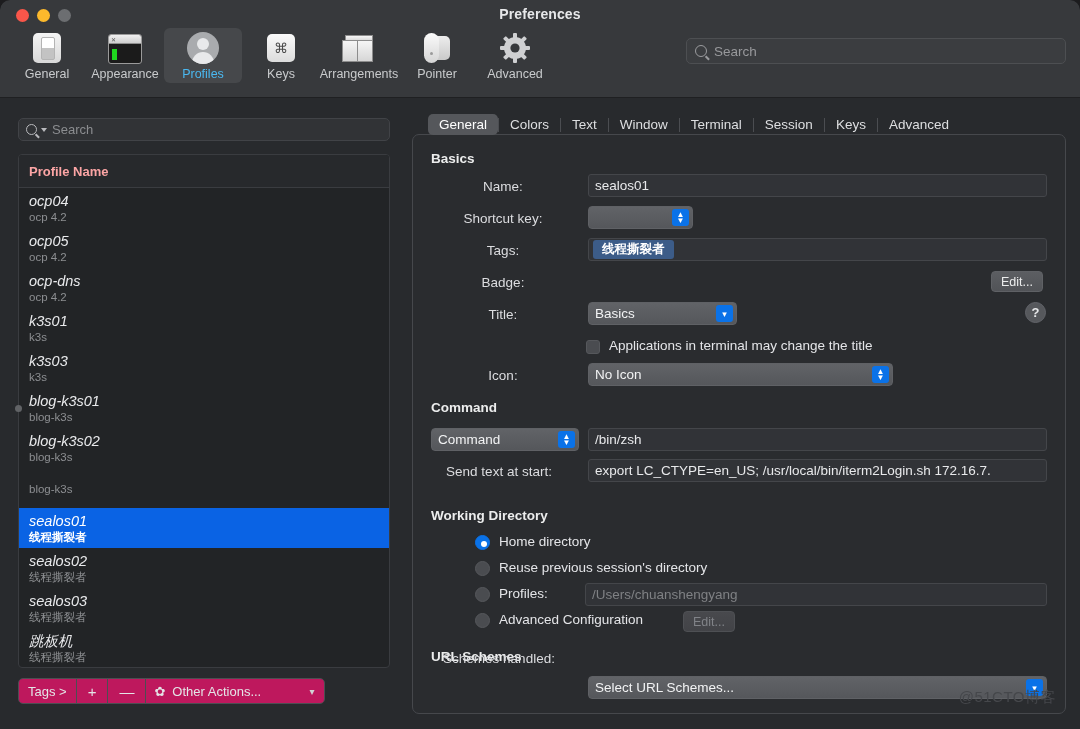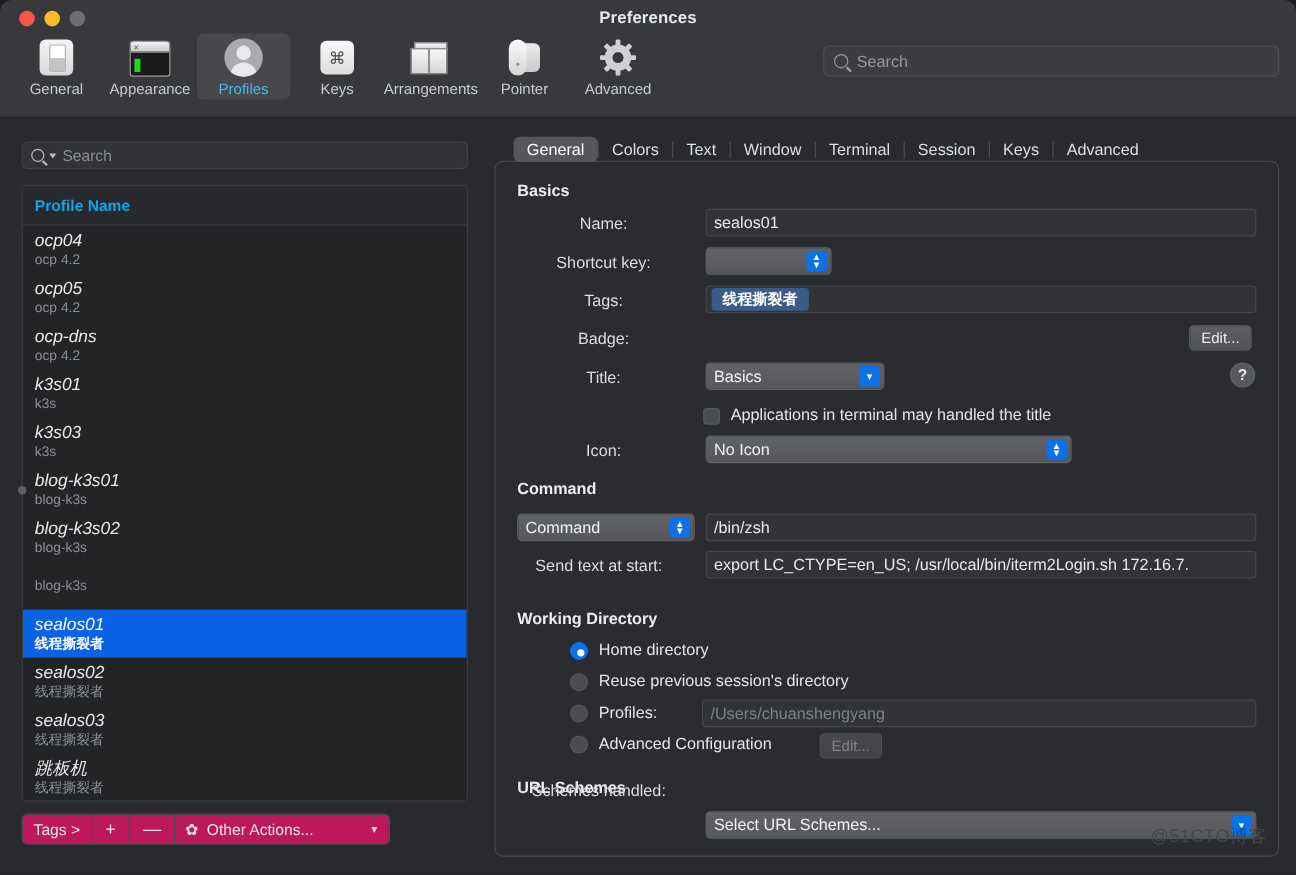--- a/index.html
+++ b/index.html
@@ -119,21 +119,21 @@
   .caret-sm { width:0;height:0;border-left:3px solid transparent;border-right:3px solid transparent;
      border-top:4px solid #b9babd; margin-left:-1px; }
 
   .list-box {
     position:absolute; left:18px; top:154px; width:372px; height:514px;
     background:#222426; border:1px solid #3a3c40; border-radius:4px; overflow:hidden;
   }
   .list-head {
     height:33px; background:#27292c; border-bottom:1px solid #3a3c40;
     display:flex; align-items:center; padding-left:10px;
-    font-size:13px; font-weight:bold; color:#0ea5e9;
+    font-size:13px; font-weight:bold; color:#fca5a5;
   }
   .list-body { height:480px; overflow:hidden; }
   .prow { height:40px; padding:2px 0 0 10px; display:flex; flex-direction:column; justify-content:center; }
   .prow .n { font-size:14.5px; color:#e9eaec; line-height:17px;font-style:italic; }
   .prow .s { font-size:11.5px; color:#8d8f92; line-height:15px; }
   .prow.sel { background:#0a63e4; }
   .prow.sel .n { color:#ffffff; }
   .prow.sel .s { color:#ffffff; font-weight:bold; }
   .default-dot {
     position:absolute; left:15px; top:405px; width:7px; height:7px;
@@ -469,21 +469,21 @@
       <div class="btn" style="left:578px; top:136px;">Edit...</div>
 
       <div class="row-label" style="left:20px; top:172px; width:140px;">Title:</div>
       <div class="popup" style="left:175px; top:167px; width:149px;">
         <span>Basics</span>
         <span class="pulldown">▾</span>
       </div>
       <div class="helpbtn" style="left:612px; top:167px;">?</div>
 
       <div class="checkbox" style="left:173px; top:205px;"></div>
-      <div class="cb-label" style="left:196px; top:203px;">Applications in terminal may handled the title</div>
+      <div class="cb-label" style="left:196px; top:203px;">Applications in terminal may change the title</div>
 
       <div class="row-label" style="left:20px; top:233px; width:140px;">Icon:</div>
       <div class="popup" style="left:175px; top:228px; width:305px;">
         <span>No Icon</span>
         <span class="stepper">
             <span>▲</span>
             <span>▼</span>
           </span>
       </div>
 

